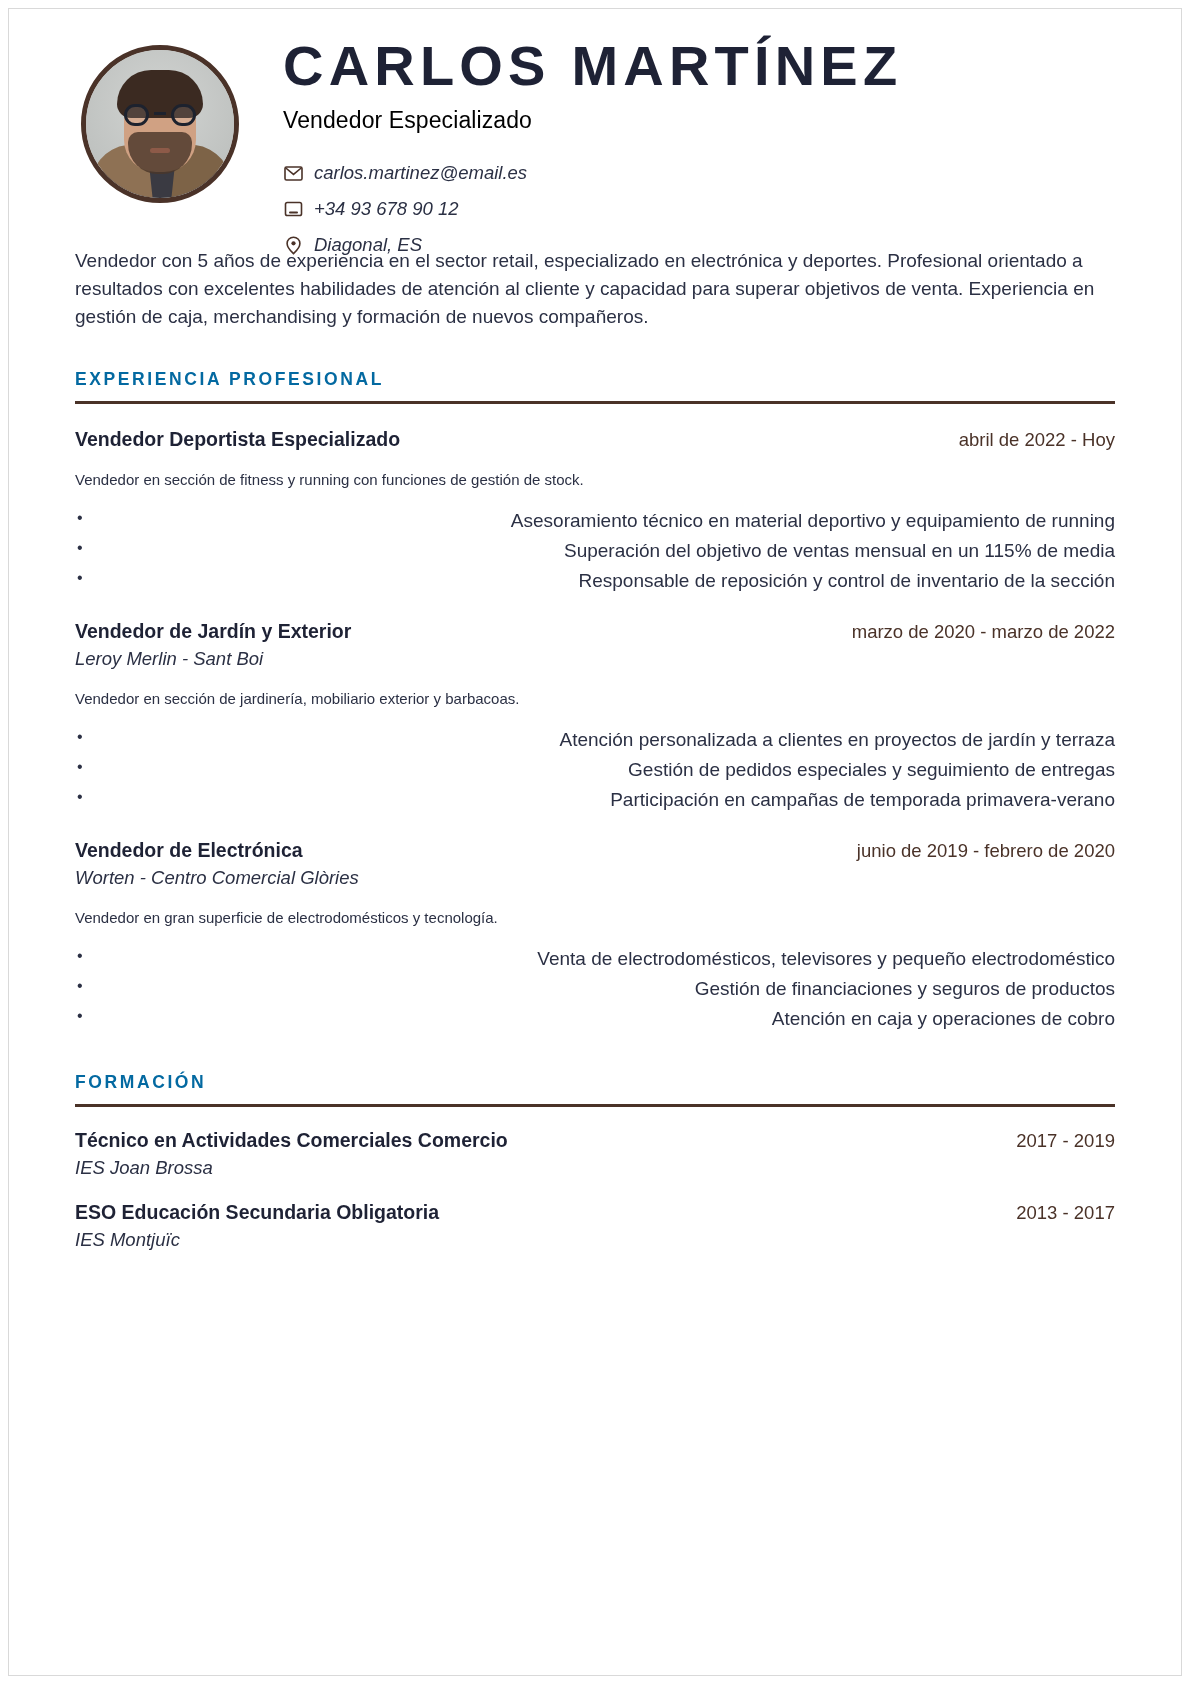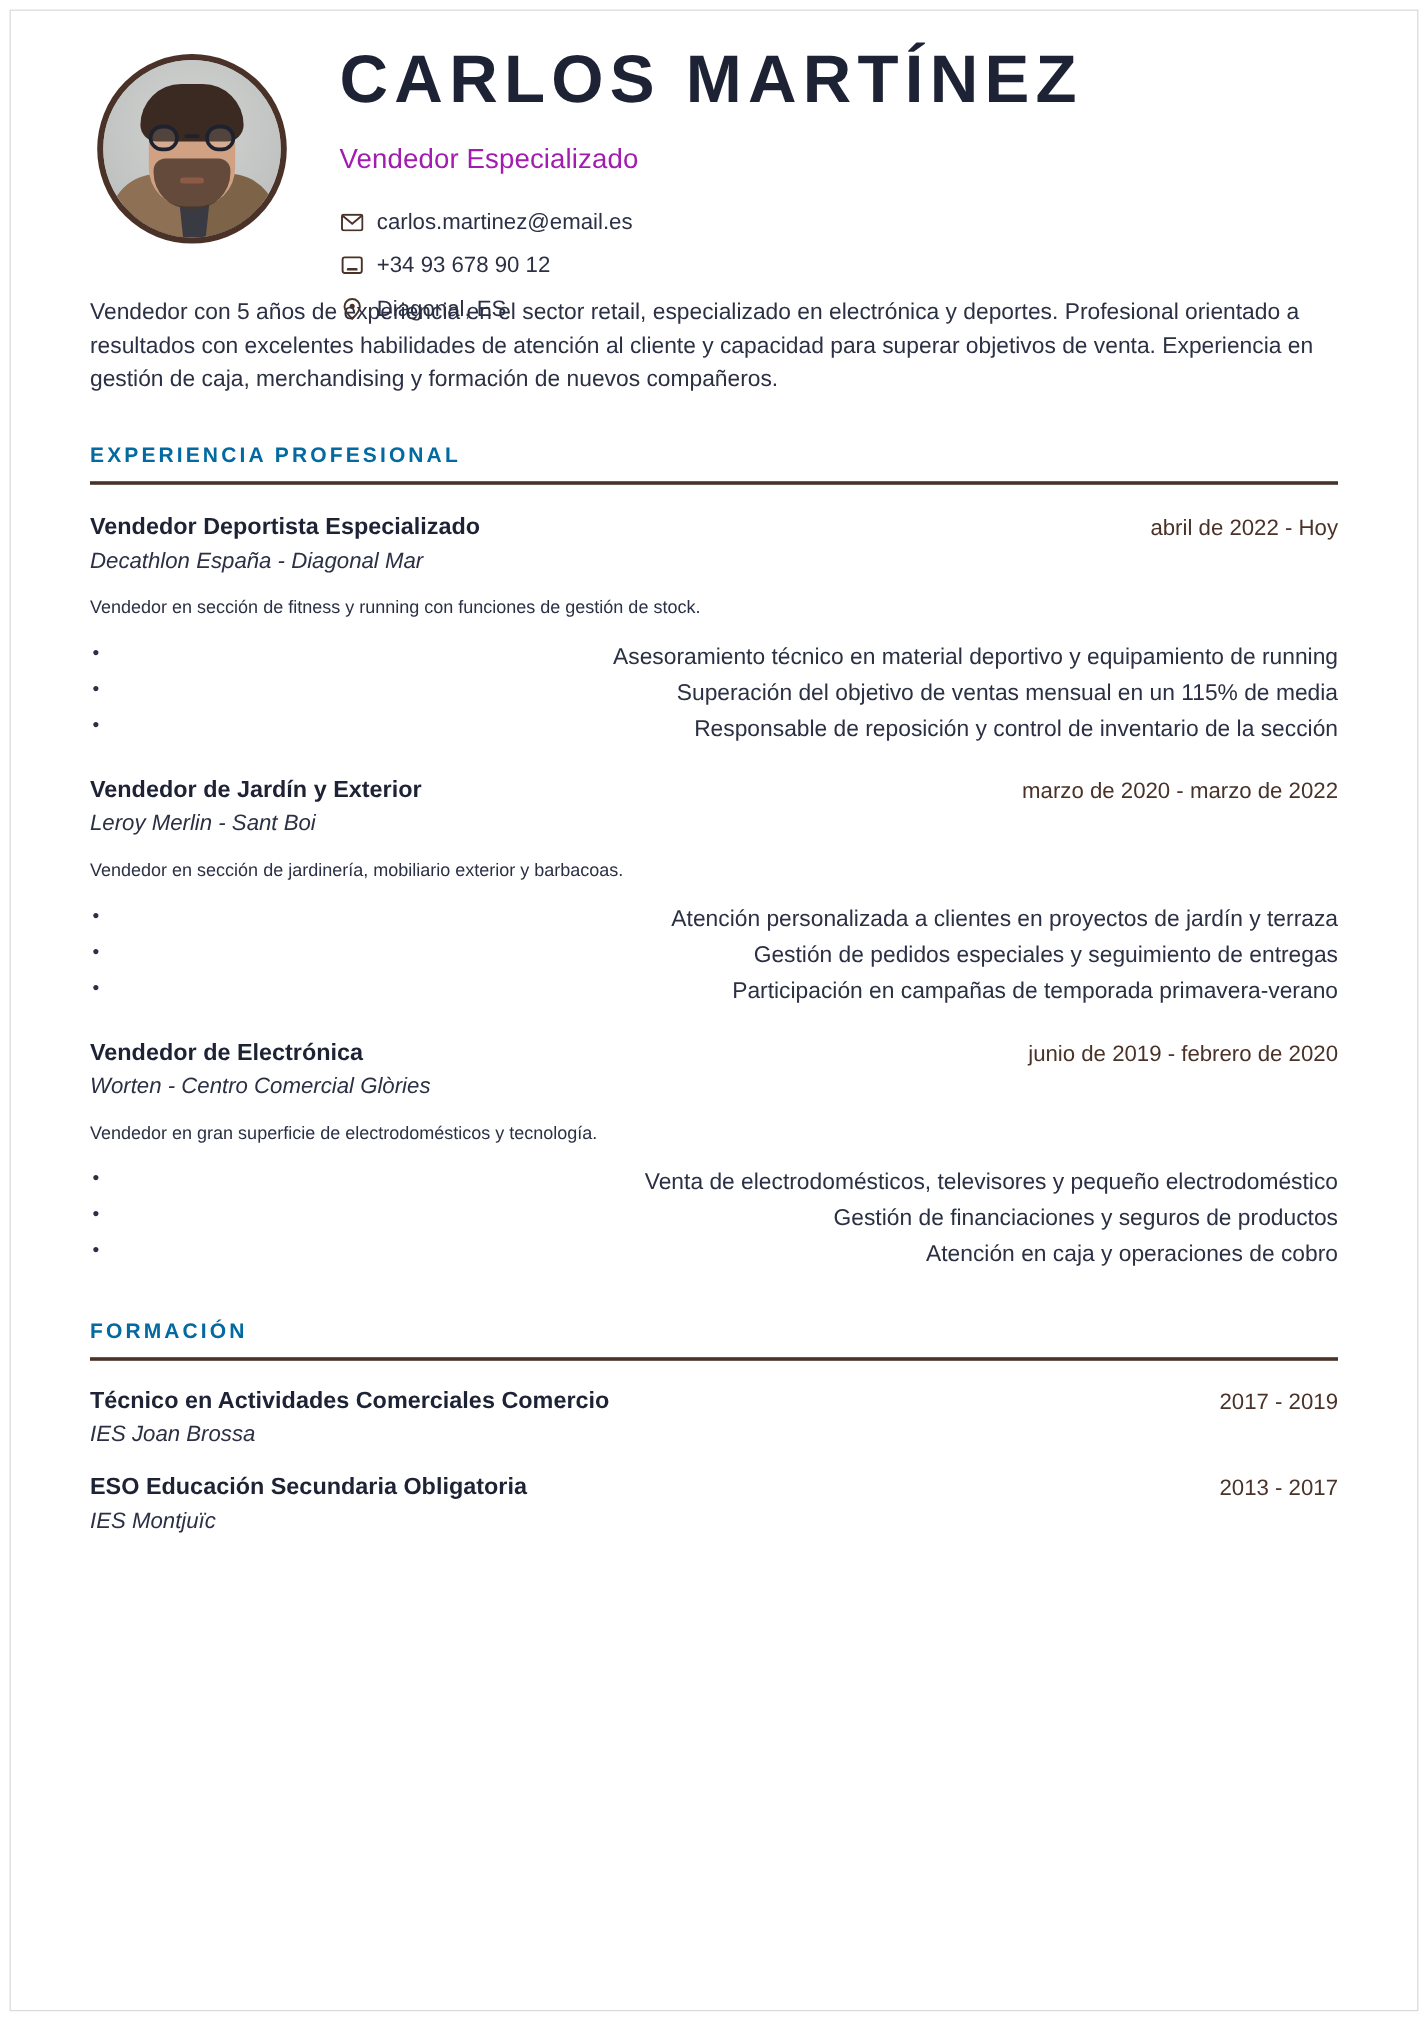--- a/index.html
+++ b/index.html
@@ -138,27 +138,28 @@
     font-size: 56px;
     font-weight: 700;
     color: #1e2235;
     letter-spacing: 5.2px;
     line-height: 1.04;
     white-space: nowrap;
   }
 
   .role {
     font-size: 23px;
-    color: #a21caf;
-    margin-top: 24px;
+    color: #000000;
+    margin-top: 12px;
     letter-spacing: 0.1px;
   }
 
   .contacts {
     margin-top: 28px;
+    font-style: italic;
   }
 
   .contact-row {
     display: flex;
     align-items: center;
     font-size: 18.5px;
     color: #2b3044;
     margin-bottom: 14px;
   }
   .contact-row:last-child { margin-bottom: 0; }
@@ -327,21 +328,20 @@
 
     <div class="section">
       <div class="section-title">EXPERIENCIA PROFESIONAL</div>
       <div class="rule"></div>
 
       <div class="entry">
         <div class="entry-head">
           <div class="entry-title">Vendedor Deportista Especializado</div>
           <div class="entry-date">abril de 2022 - Hoy</div>
         </div>
-        <div class="entry-org">Decathlon España - Diagonal Mar</div>
         <div class="entry-desc">Vendedor en sección de fitness y running con funciones de gestión de stock.</div>
         <ul class="bullets">
           <li>Asesoramiento técnico en material deportivo y equipamiento de running</li>
           <li>Superación del objetivo de ventas mensual en un 115% de media</li>
           <li>Responsable de reposición y control de inventario de la sección</li>
         </ul>
       </div>
 
       <div class="entry">
         <div class="entry-head">

